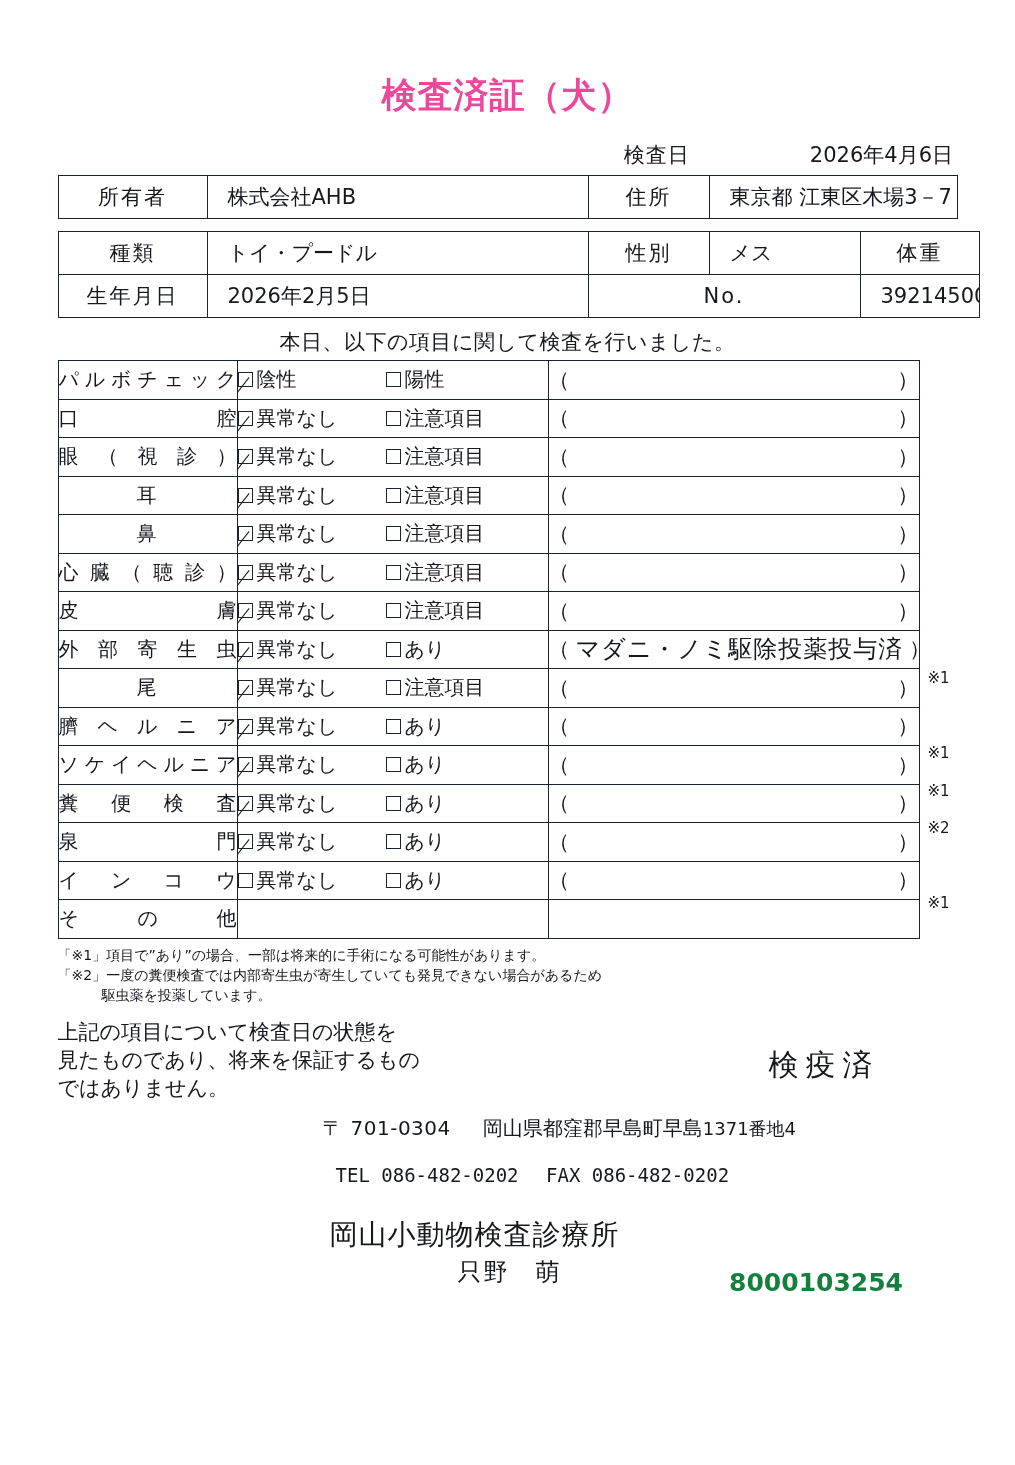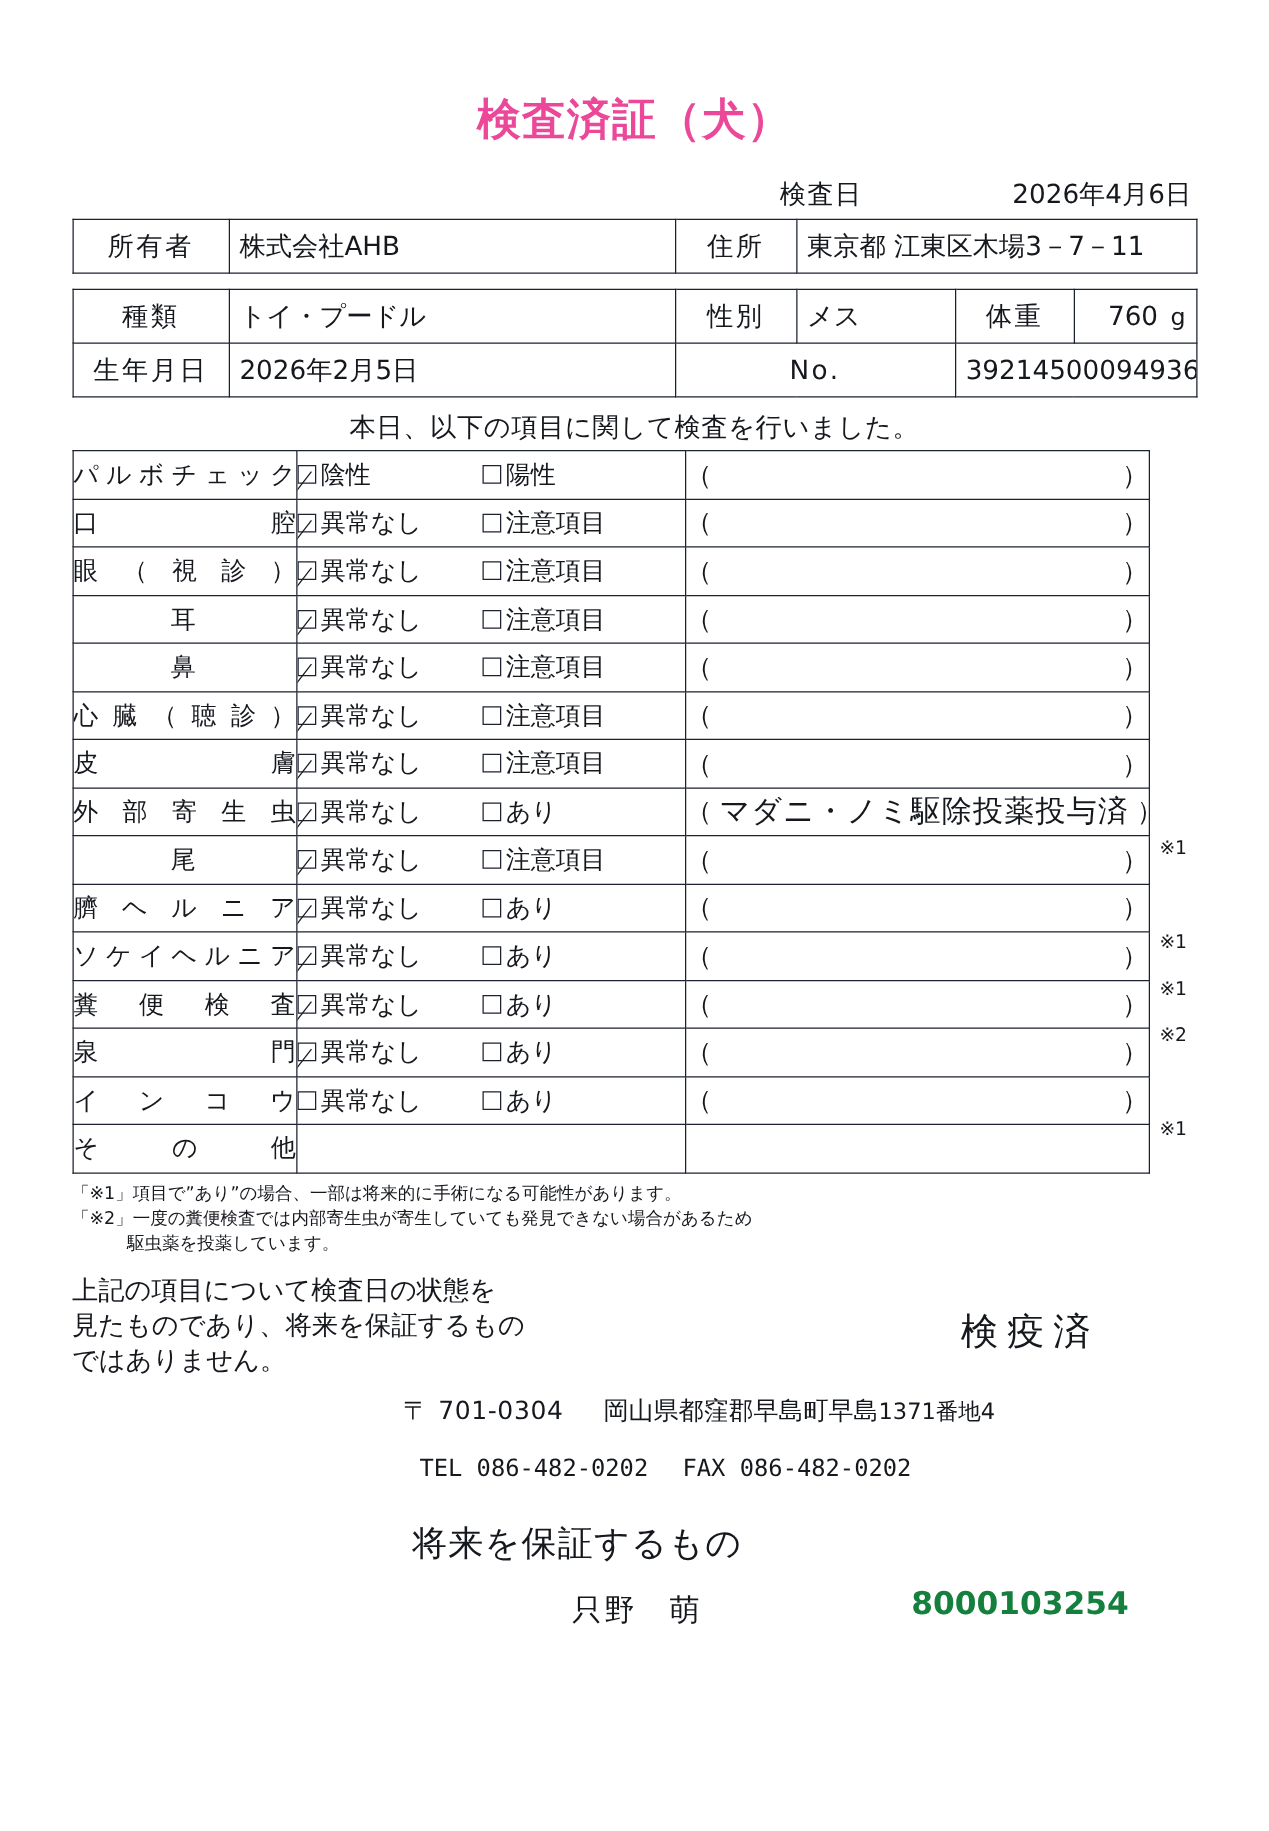--- a/index.html
+++ b/index.html
@@ -57,21 +57,21 @@
   }
   table.grid {
     border-collapse: collapse;
     width: 100%;
     table-layout: fixed;
   }
   table.grid td {
     border: 1.6px solid #1c2230;
     height: 42px;
     font-size: 21px;
-    padding: 0 8px;
+    padding: 0 20px;
     vertical-align: middle;
     white-space: nowrap;
     overflow: hidden;
   }
   td.lab {
     text-align: center;
     letter-spacing: 2px;
   }
   td.val { text-align: left; }
   td.val-r { text-align: right; }
@@ -250,21 +250,21 @@
     white-space: nowrap;
   }
   .tel .sp { display: inline-block; width: 16px; }
   .clinic-name {
     margin-top: 30px;
     padding-left: 272px;
     font-size: 28px;
     letter-spacing: 1px;
   }
   .vet-name {
-    margin-top: 18px;
+    margin-top: 2px;
     padding-left: 400px;
     font-size: 24px;
     letter-spacing: 2px;
   }
 
   
   .serial {
     position: absolute;
     right: 112px;
     top: 1268px;
@@ -793,19 +793,19 @@
   <div class="clinic">
     <div class="addr">
       <span class="zip-mark">〒</span><span class="zip">701-0304</span><span class="addr-text">岡山県都窪郡早島町早島</span><span class="addr-num">1371番地4</span>
     </div>
     <div class="tel">
       <span>TEL</span>
       <span>086-482-0202</span><span class="sp"></span>
       <span>FAX</span>
       <span>086-482-0202</span>
     </div>
-    <div class="clinic-name">将来を保証するもの</div>
+    <div class="clinic-name">岡山小動物検査診療所</div>
     <div class="vet-name">只野　萌</div>
   </div>
 
   <div class="serial">8000103254</div>
 
 </div>
 
 </body></html>

